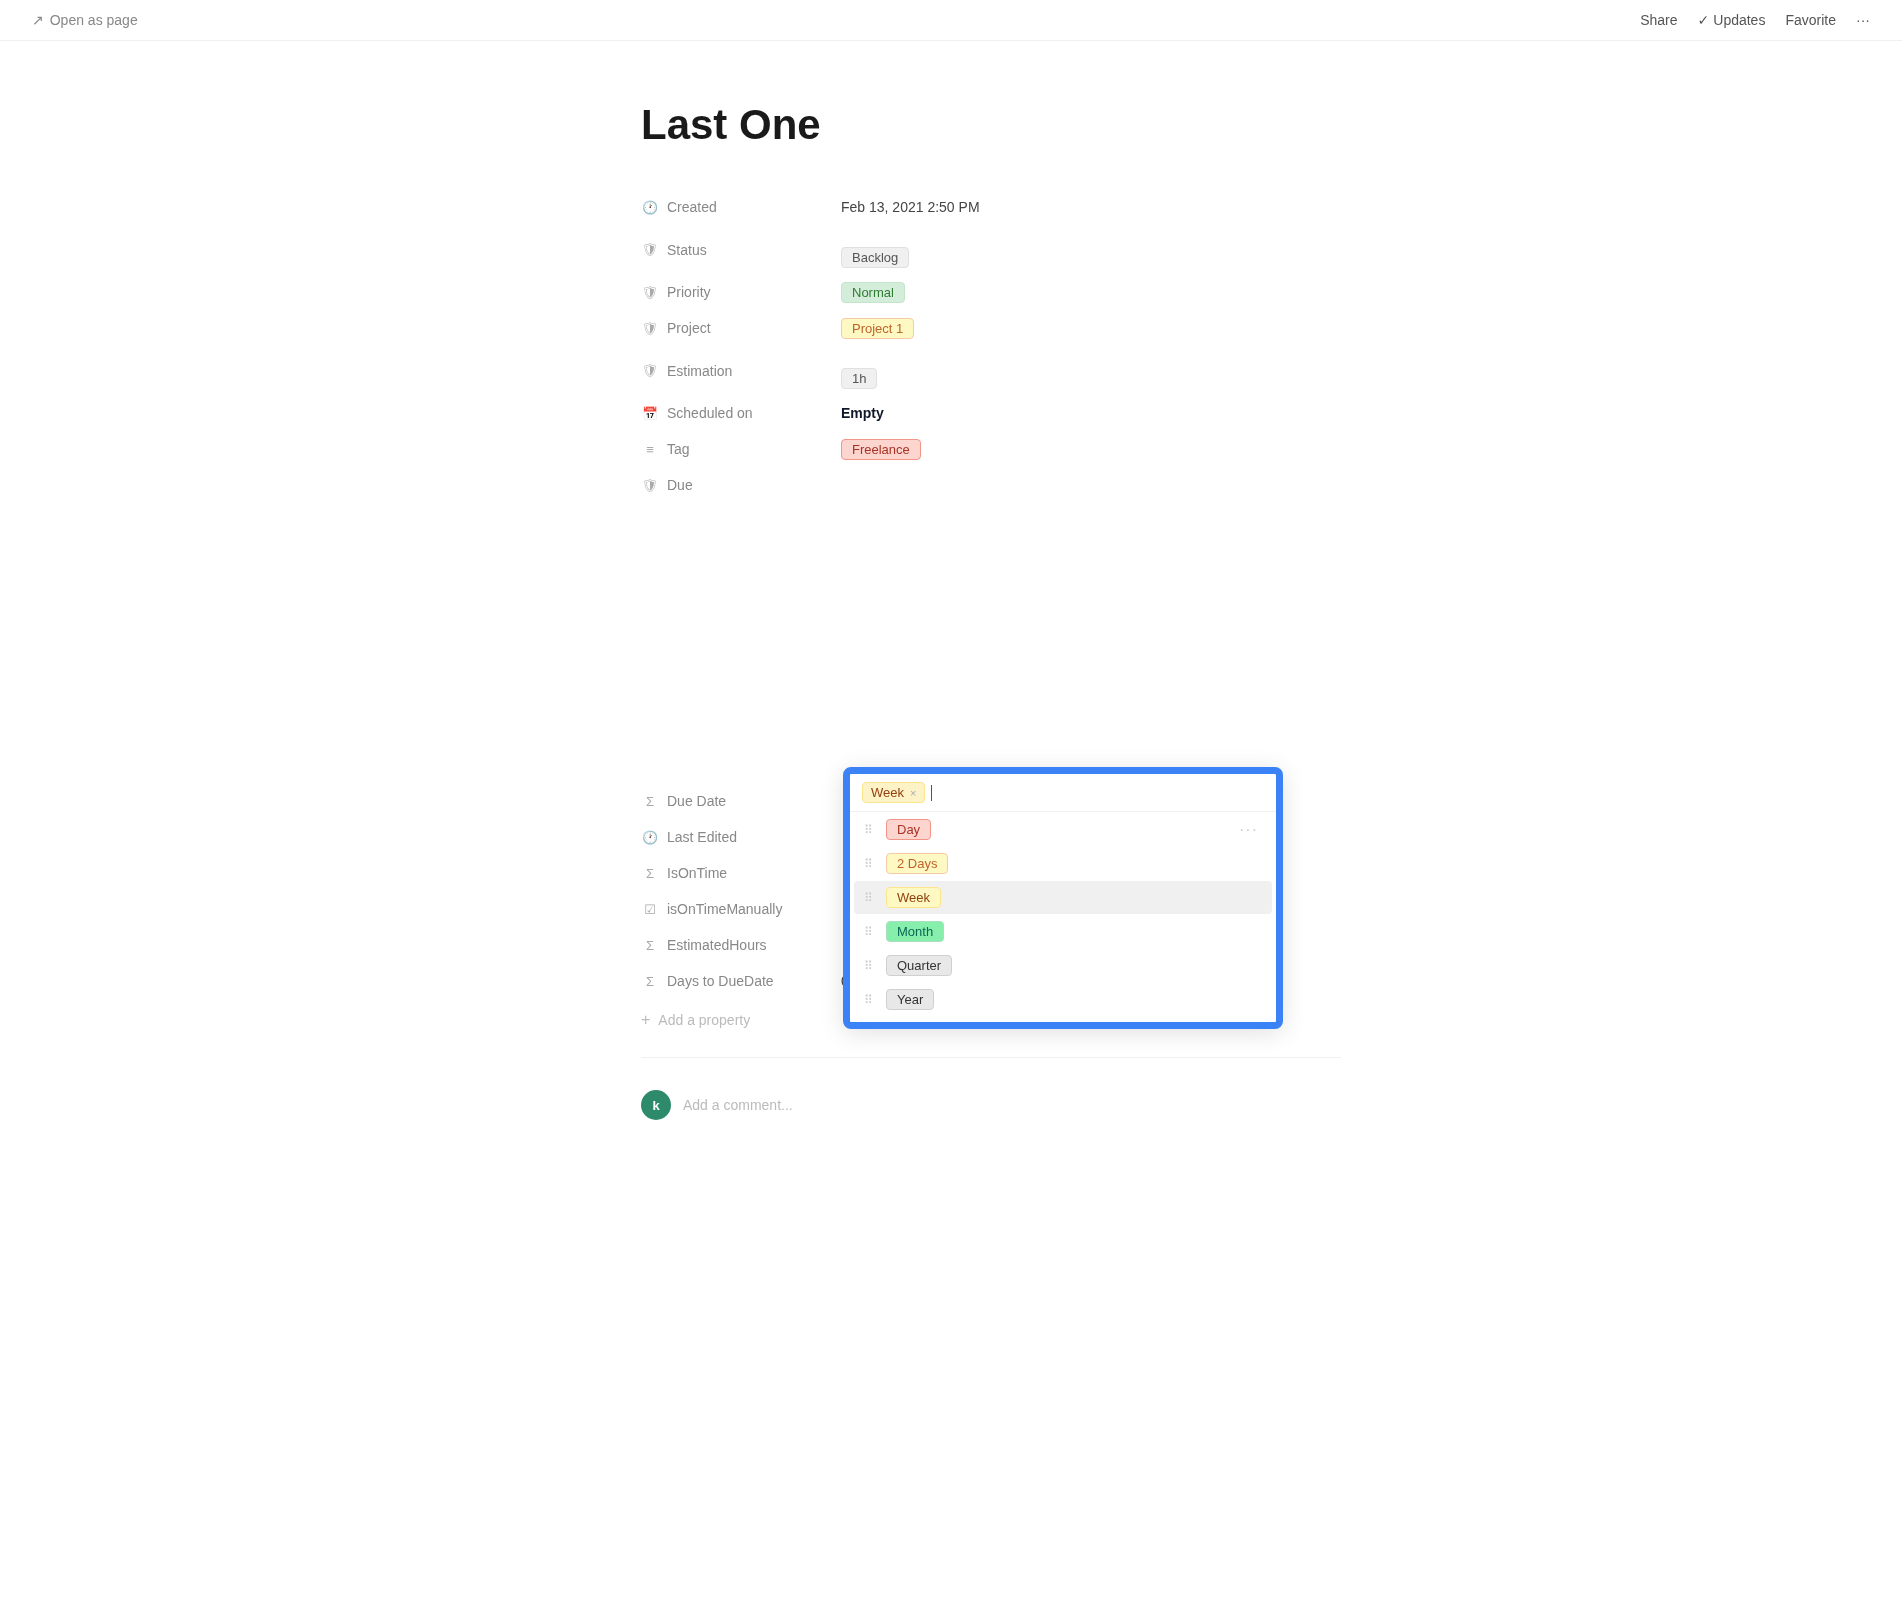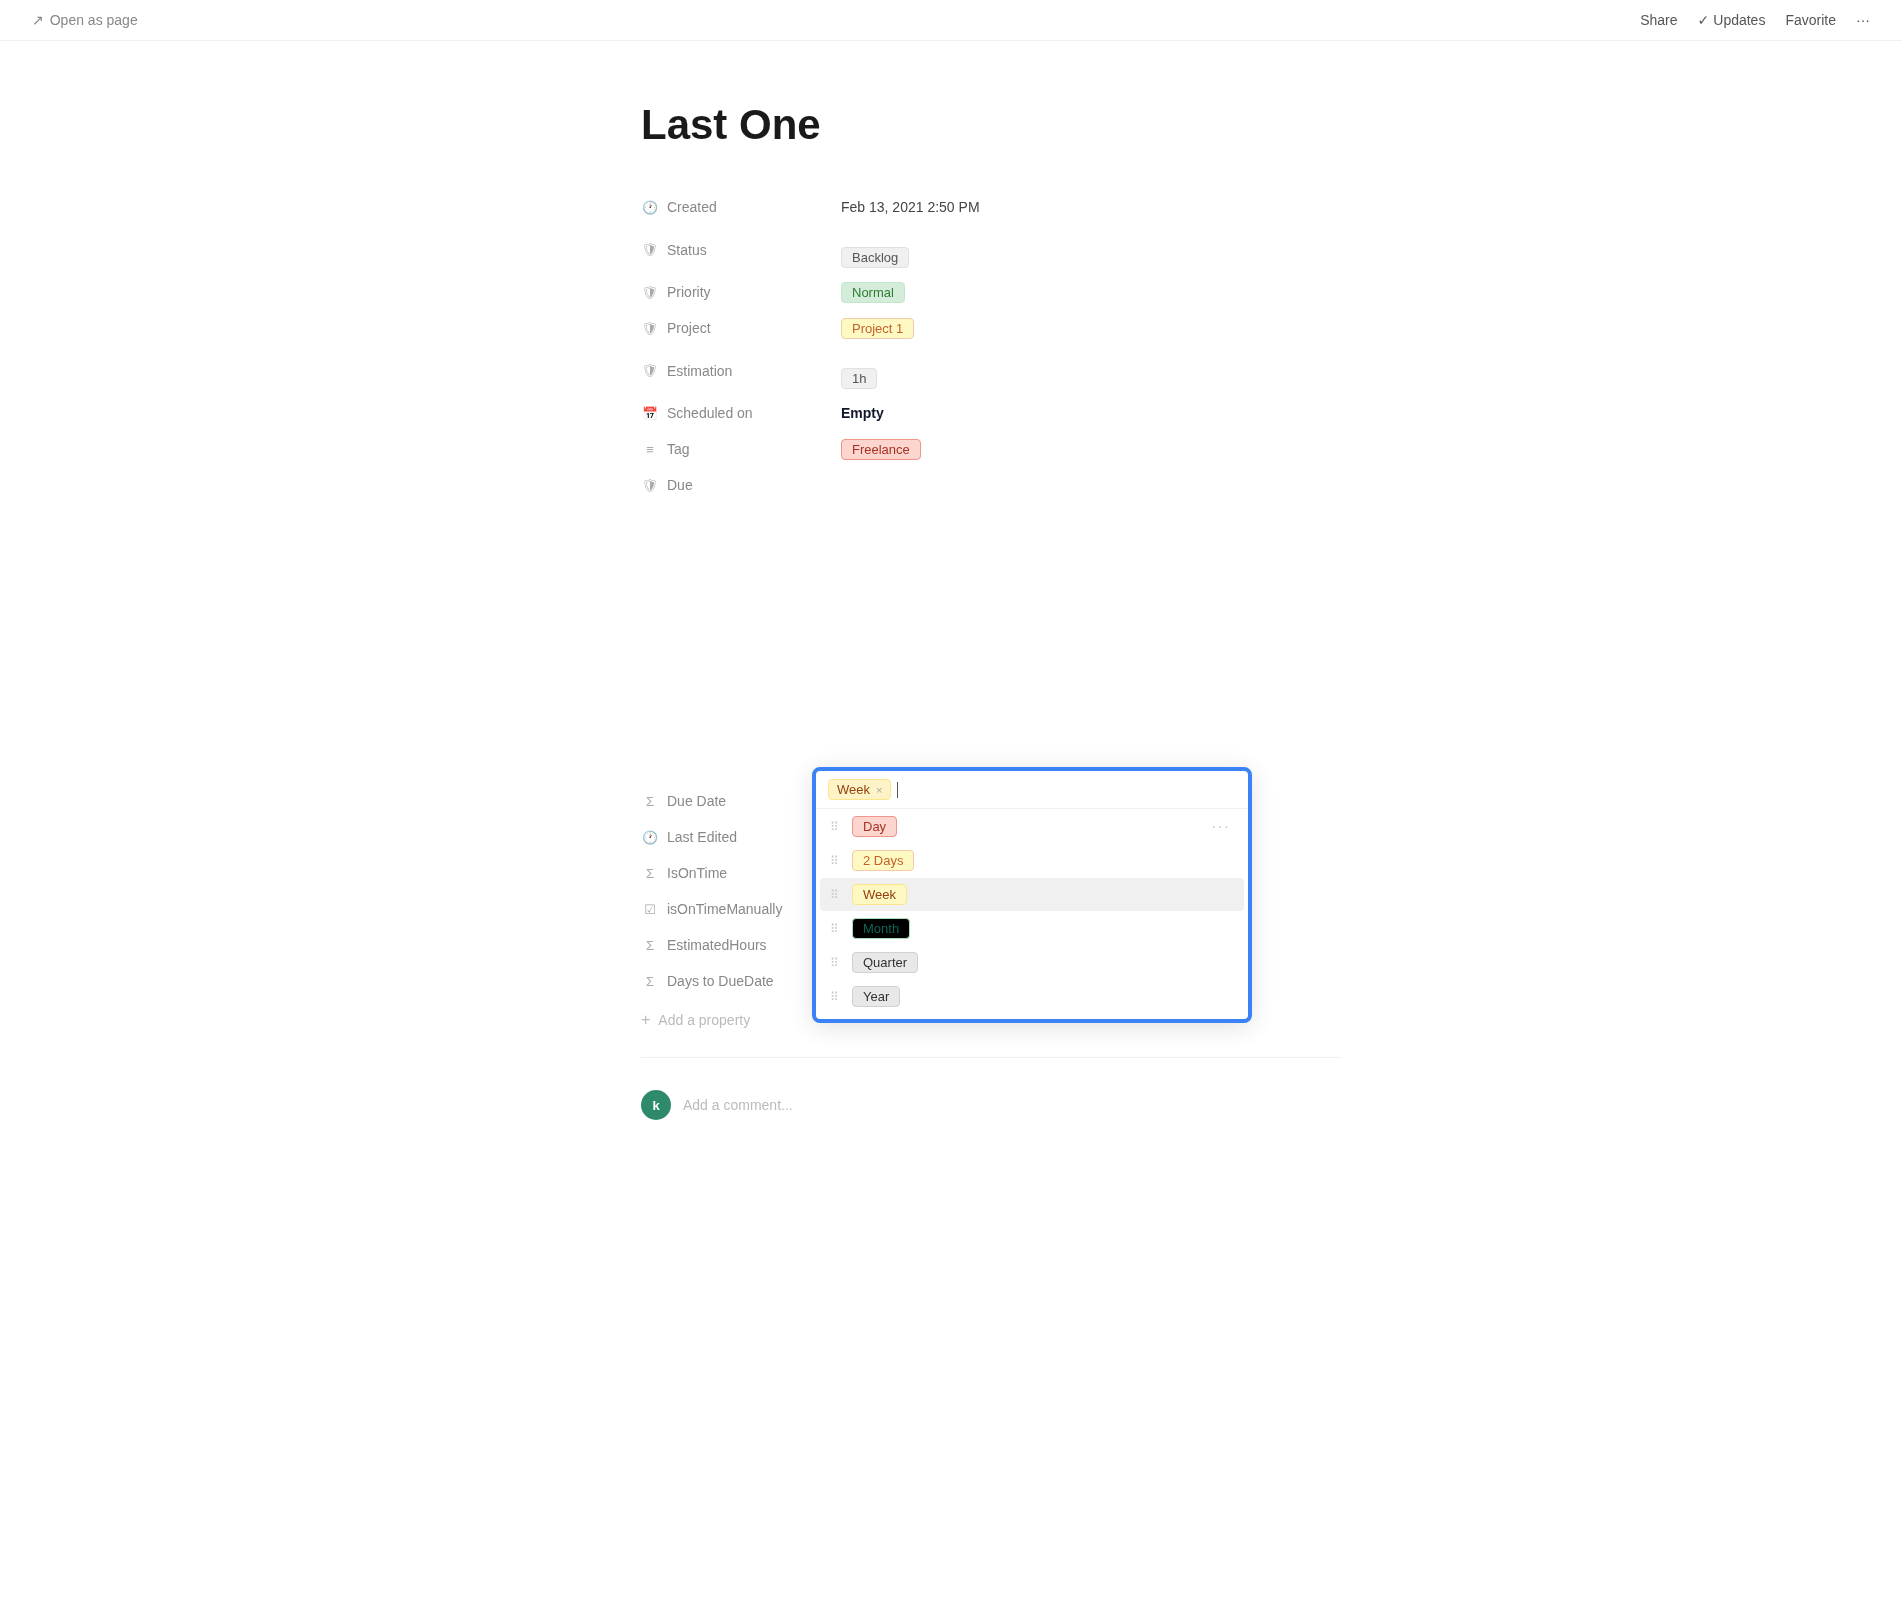--- a/index.html
+++ b/index.html
@@ -96,21 +96,21 @@
     .badge {
       display: inline-block;
       padding: 2px 10px;
       border-radius: 4px;
       font-size: 13px;
       font-weight: 500;
     }
     .badge-gray { background: #f0f0f0; color: #555; border: 1px solid #e0e0e0; margin-top: 16px; }
     .badge-green { background: #d4edda; color: #2e7d32; border: 1px solid #c3e6cb; }
     .badge-orange { background: #fef9c3; color: #c0622a; border: 1px solid #f5cba7; }
-    .badge-teal { background: #000000; color: #0e6655; border: 1px solid #a9dfbf; }
+    .badge-teal { background: #86efac; color: #0e6655; border: 1px solid #a9dfbf; }
     .badge-dark { background: #e8e8e8; color: #333; border: 1px solid #d0d0d0; }
     .badge-salmon { background: #fcd5ce; color: #a93226; border: 1px solid #f1948a; }
     .badge-yellow { background: #fef9c3; color: #92400e; border: 1px solid #fde68a; }
 
     
     .add-property {
       display: flex;
       align-items: center;
       gap: 8px;
       color: #bbb;
@@ -146,25 +146,25 @@
       font-size: 13px;
       font-weight: 600;
       flex-shrink: 0;
     }
     .comment-placeholder {
       color: #bbb;
       font-size: 14px;
     }
     .dropdown {
       position: absolute;
-      left: 171px;
+      left: 202px;
       top: 300px;
       width: 440px;
       background: #fff;
-      border: 4px solid #3b82f6;
+      border: 7px solid #3b82f6;
       border-radius: 8px;
       box-shadow: 0 4px 24px rgba(0,0,0,0.12);
       z-index: 100;
     }
 
     
     .due-input-area {
       display: flex;
       align-items: center;
       padding: 8px 12px;

